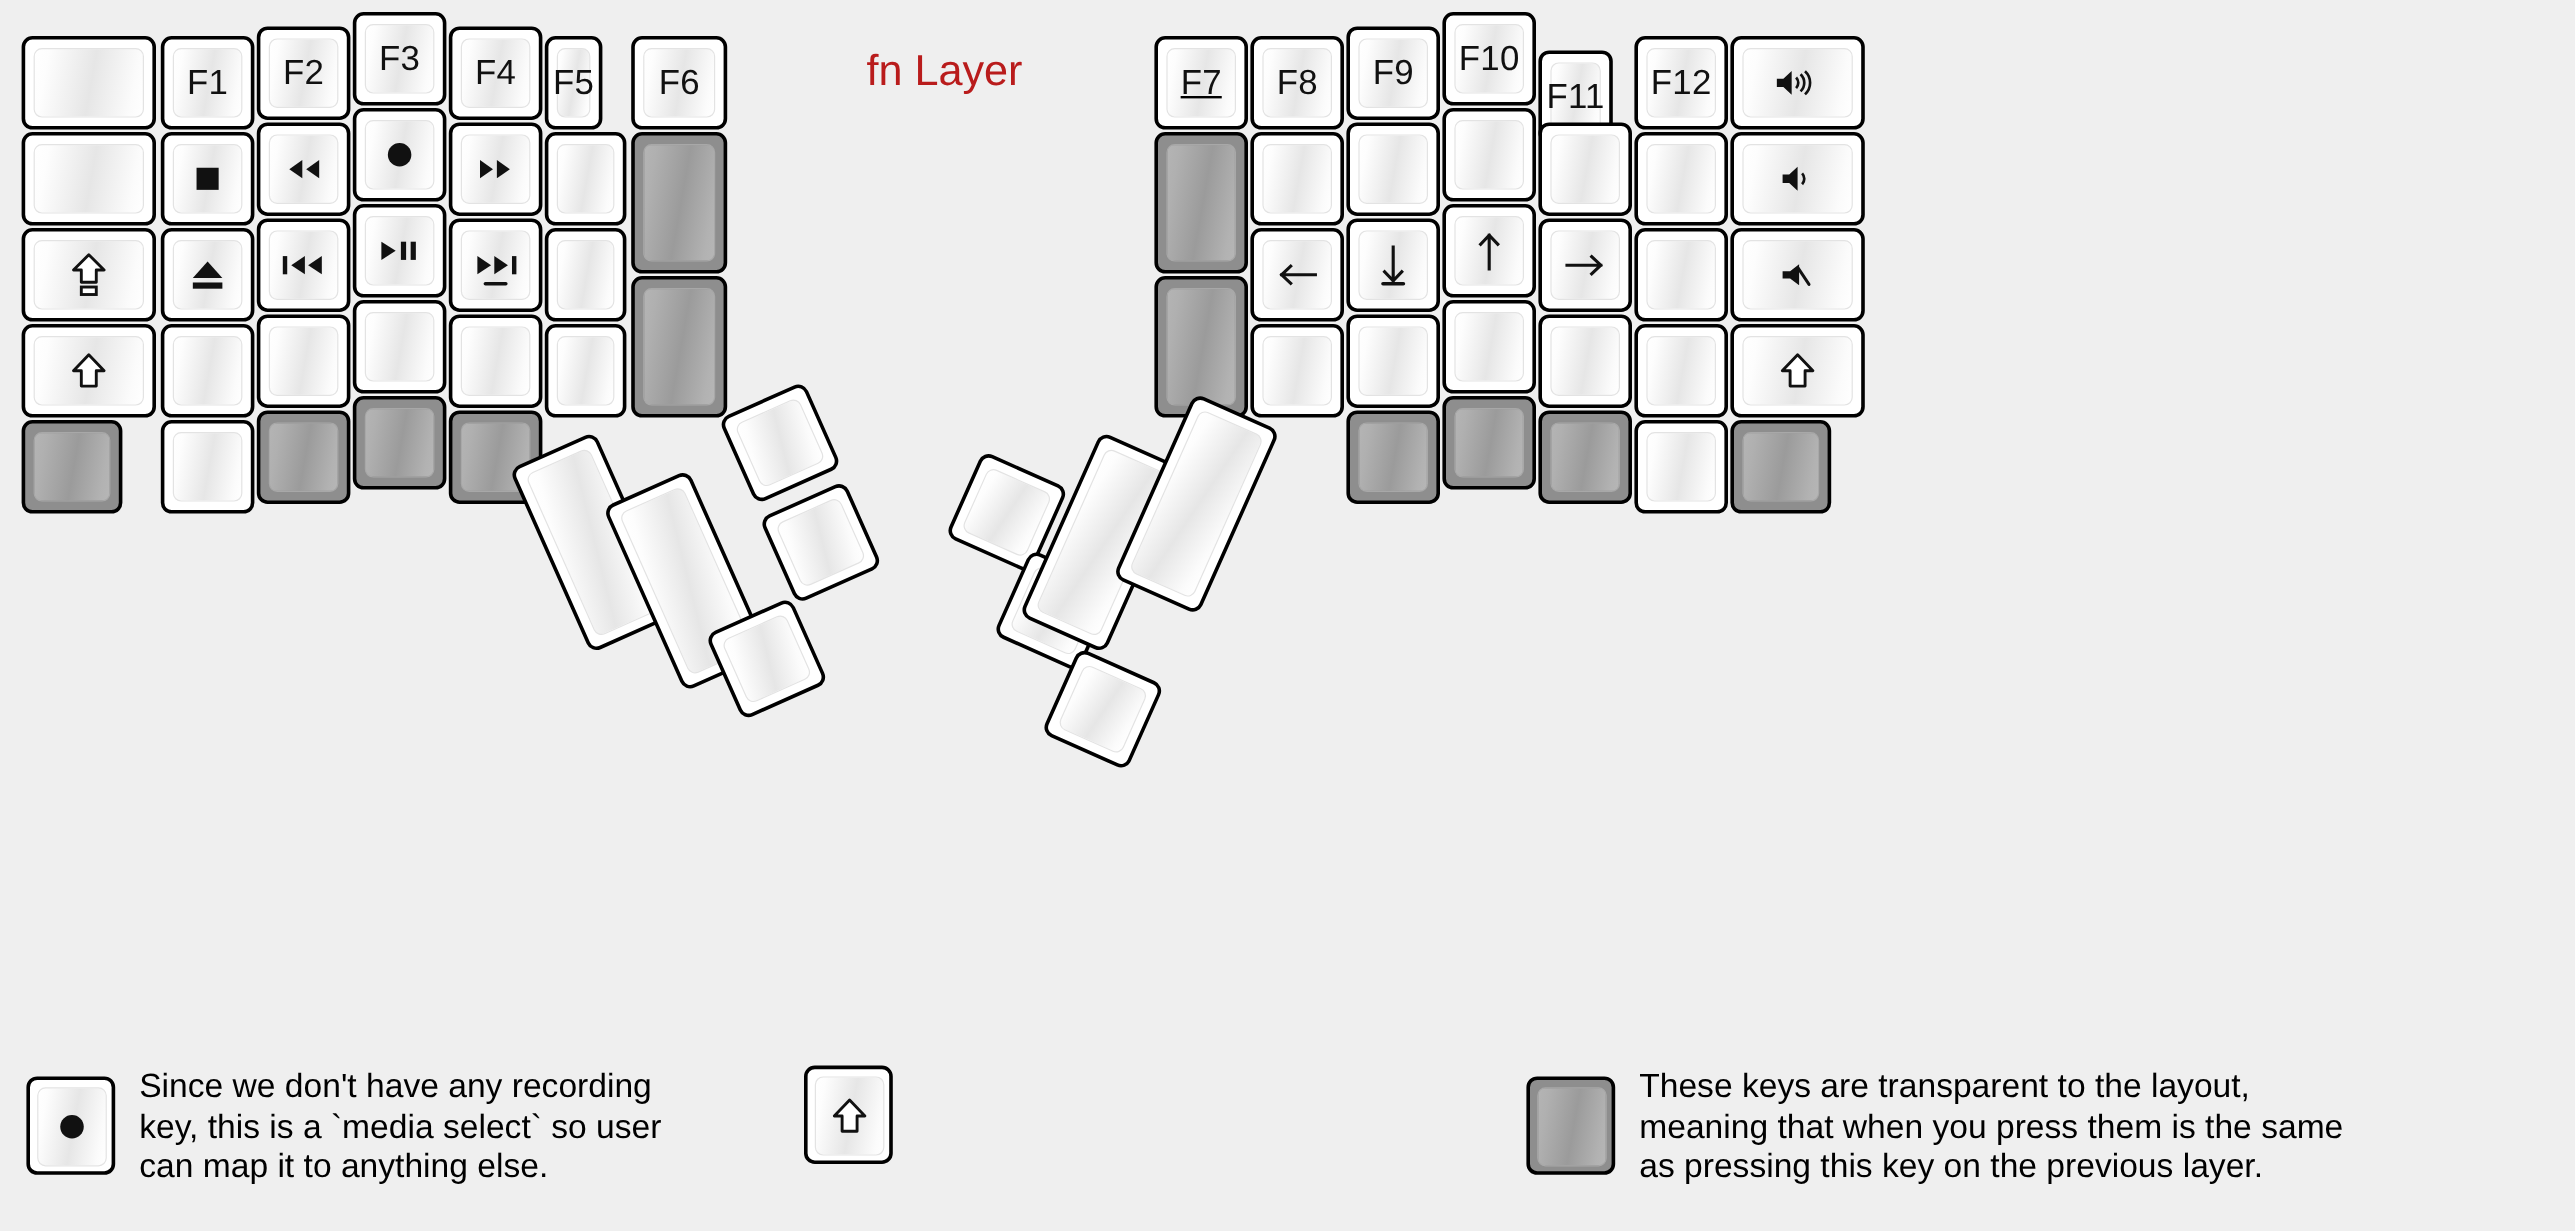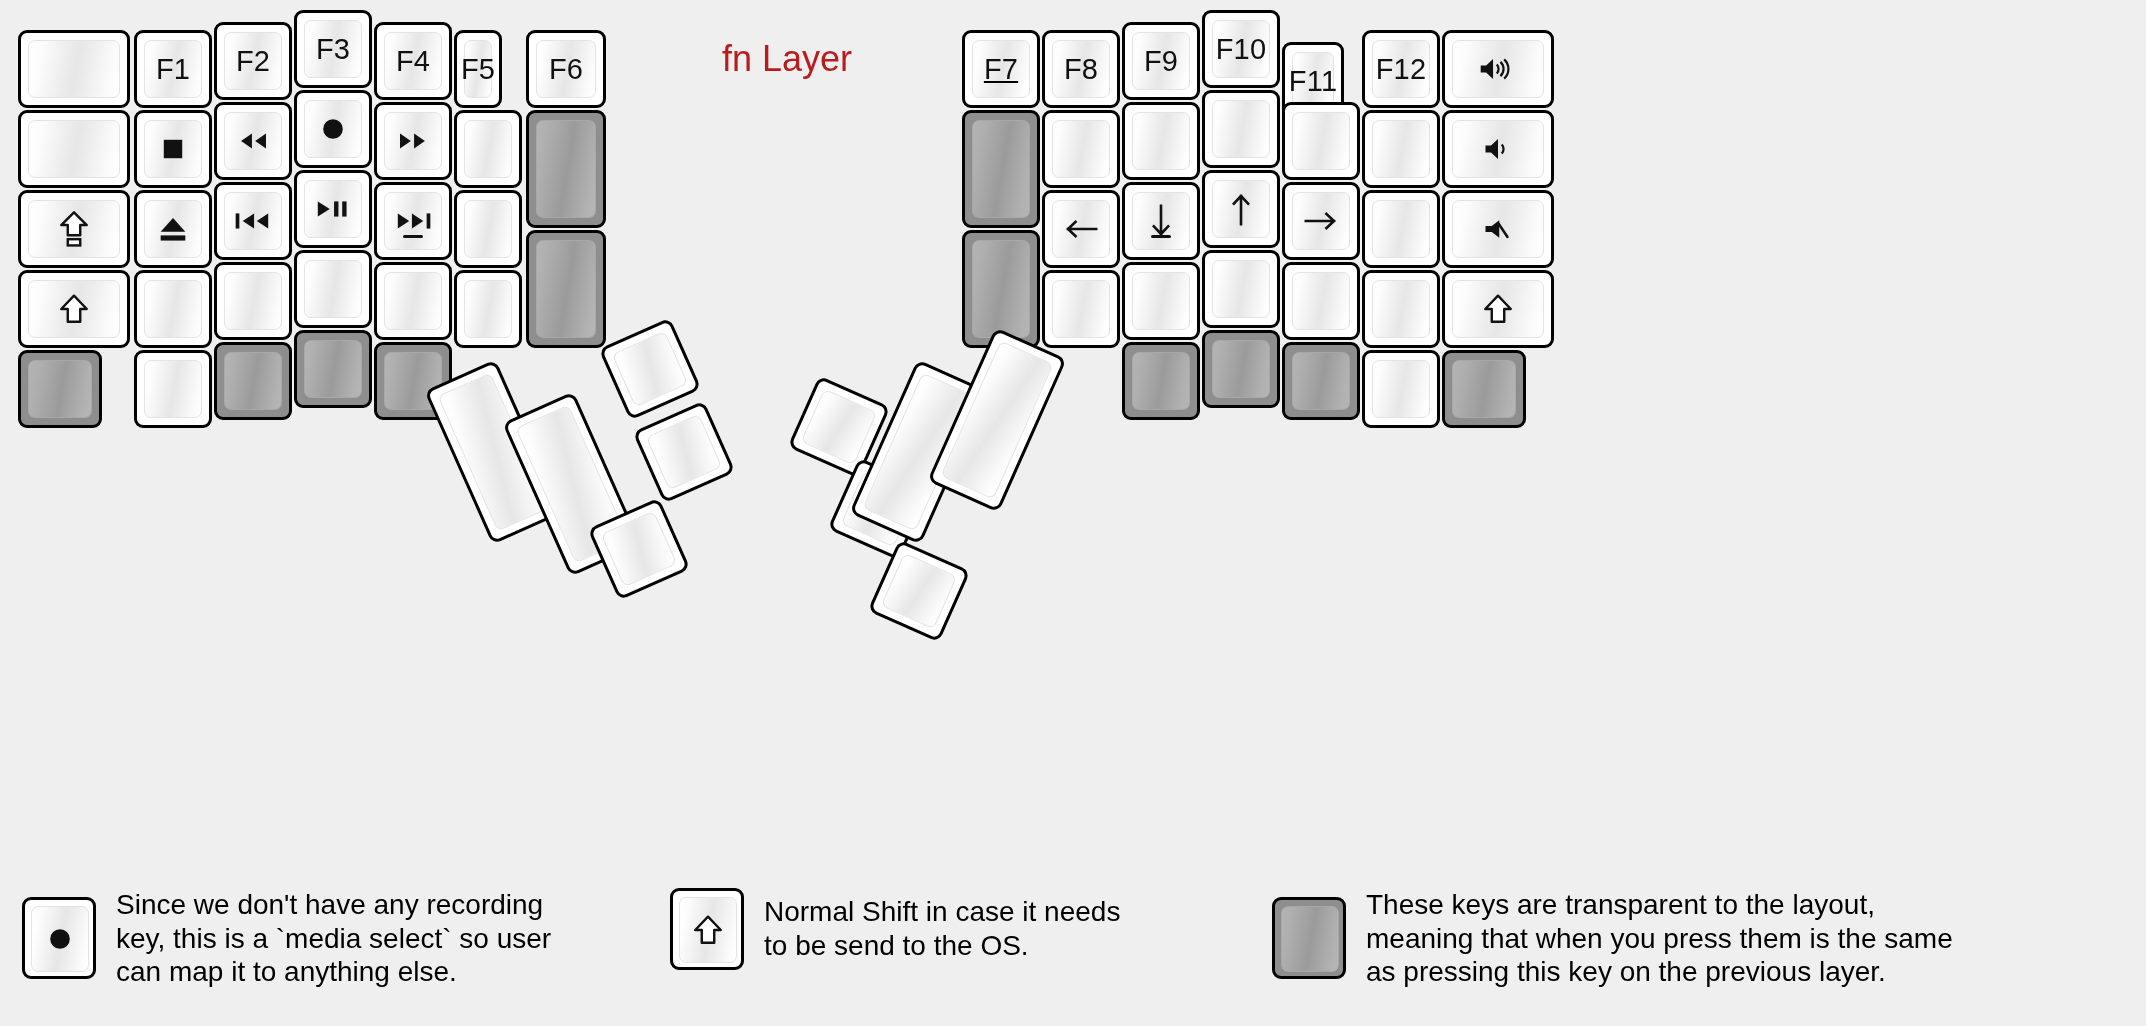--- a/index.html
+++ b/index.html
@@ -495,22 +495,20 @@
       <div class="legend" style="left: 670px; top: 888px;">
         <div class="lkey">
           <div class="cap2">
             <span>
               <svg width="34" height="34" viewBox="0 0 24 24">
                 <path d="M12 2.6 L21 12 L16.4 12 L16.4 21 L7.6 21 L7.6 12 L3 12 Z" fill="#fff" stroke="#111" stroke-width="1.7" stroke-linejoin="round"></path>
               </svg>
             </span>
           </div>
         </div>
-        <div class="ltext">Normal Shift in case it needs
-to be send to the OS.</div>
       </div>
       <div class="legend" style="left: 1272px; top: 888px;">
         <div class="lkey trans">
           <div class="cap2"></div>
         </div>
         <div class="ltext">These keys are transparent to the layout,
 meaning that when you press them is the same
 as pressing this key on the previous layer.</div>
       </div>
     </div>

